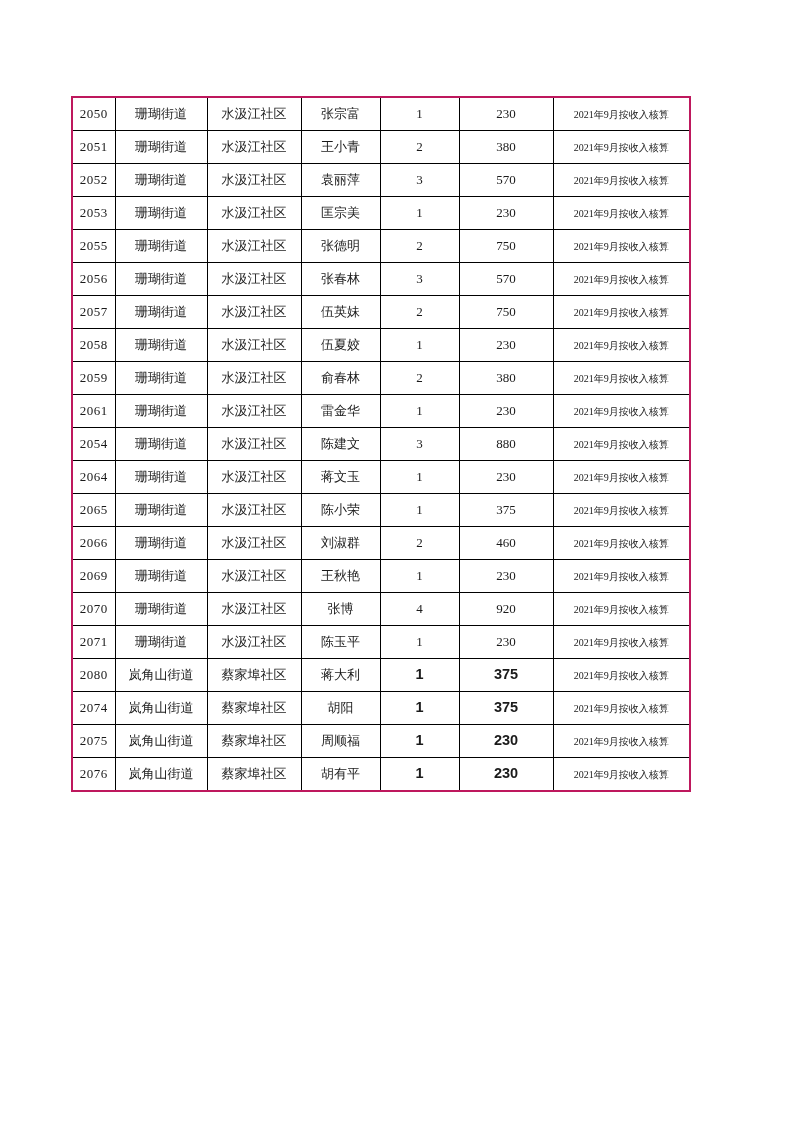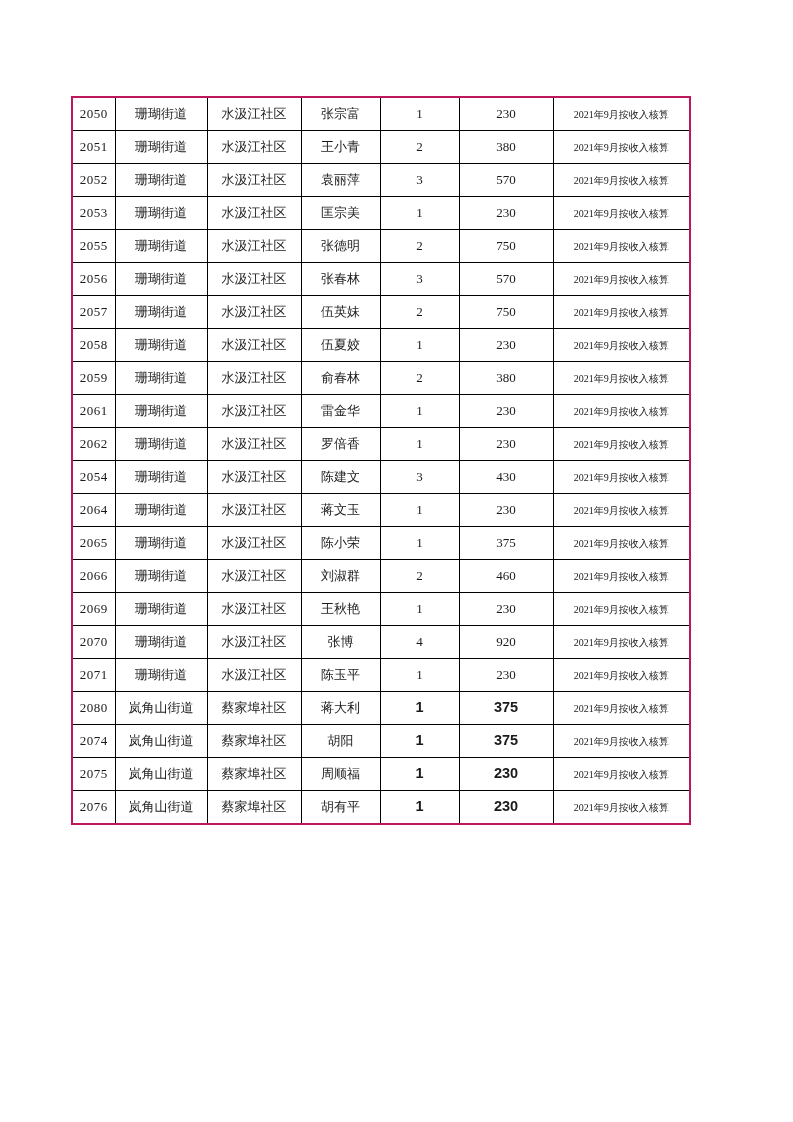--- a/index.html
+++ b/index.html
@@ -151,35 +151,26 @@
         <tr>
         <td class="cell-id">2061</td>
         <td class="cell-street">珊瑚街道</td>
         <td class="cell-community">水汲江社区</td>
         <td class="cell-name">雷金华</td>
         <td class="cell-count">1</td>
         <td class="cell-amount">230</td>
         <td class="cell-remark">2021年9月按收入核算</td>
       </tr>
         <tr>
-        <td class="cell-id">2062</td>
-        <td class="cell-street">珊瑚街道</td>
-        <td class="cell-community">水汲江社区</td>
-        <td class="cell-name">罗倍香</td>
-        <td class="cell-count">1</td>
-        <td class="cell-amount">230</td>
-        <td class="cell-remark">2021年9月按收入核算</td>
-      </tr>
-        <tr>
         <td class="cell-id">2054</td>
         <td class="cell-street">珊瑚街道</td>
         <td class="cell-community">水汲江社区</td>
         <td class="cell-name">陈建文</td>
         <td class="cell-count">3</td>
-        <td class="cell-amount">430</td>
+        <td class="cell-amount">880</td>
         <td class="cell-remark">2021年9月按收入核算</td>
       </tr>
         <tr>
         <td class="cell-id">2064</td>
         <td class="cell-street">珊瑚街道</td>
         <td class="cell-community">水汲江社区</td>
         <td class="cell-name">蒋文玉</td>
         <td class="cell-count">1</td>
         <td class="cell-amount">230</td>
         <td class="cell-remark">2021年9月按收入核算</td>

